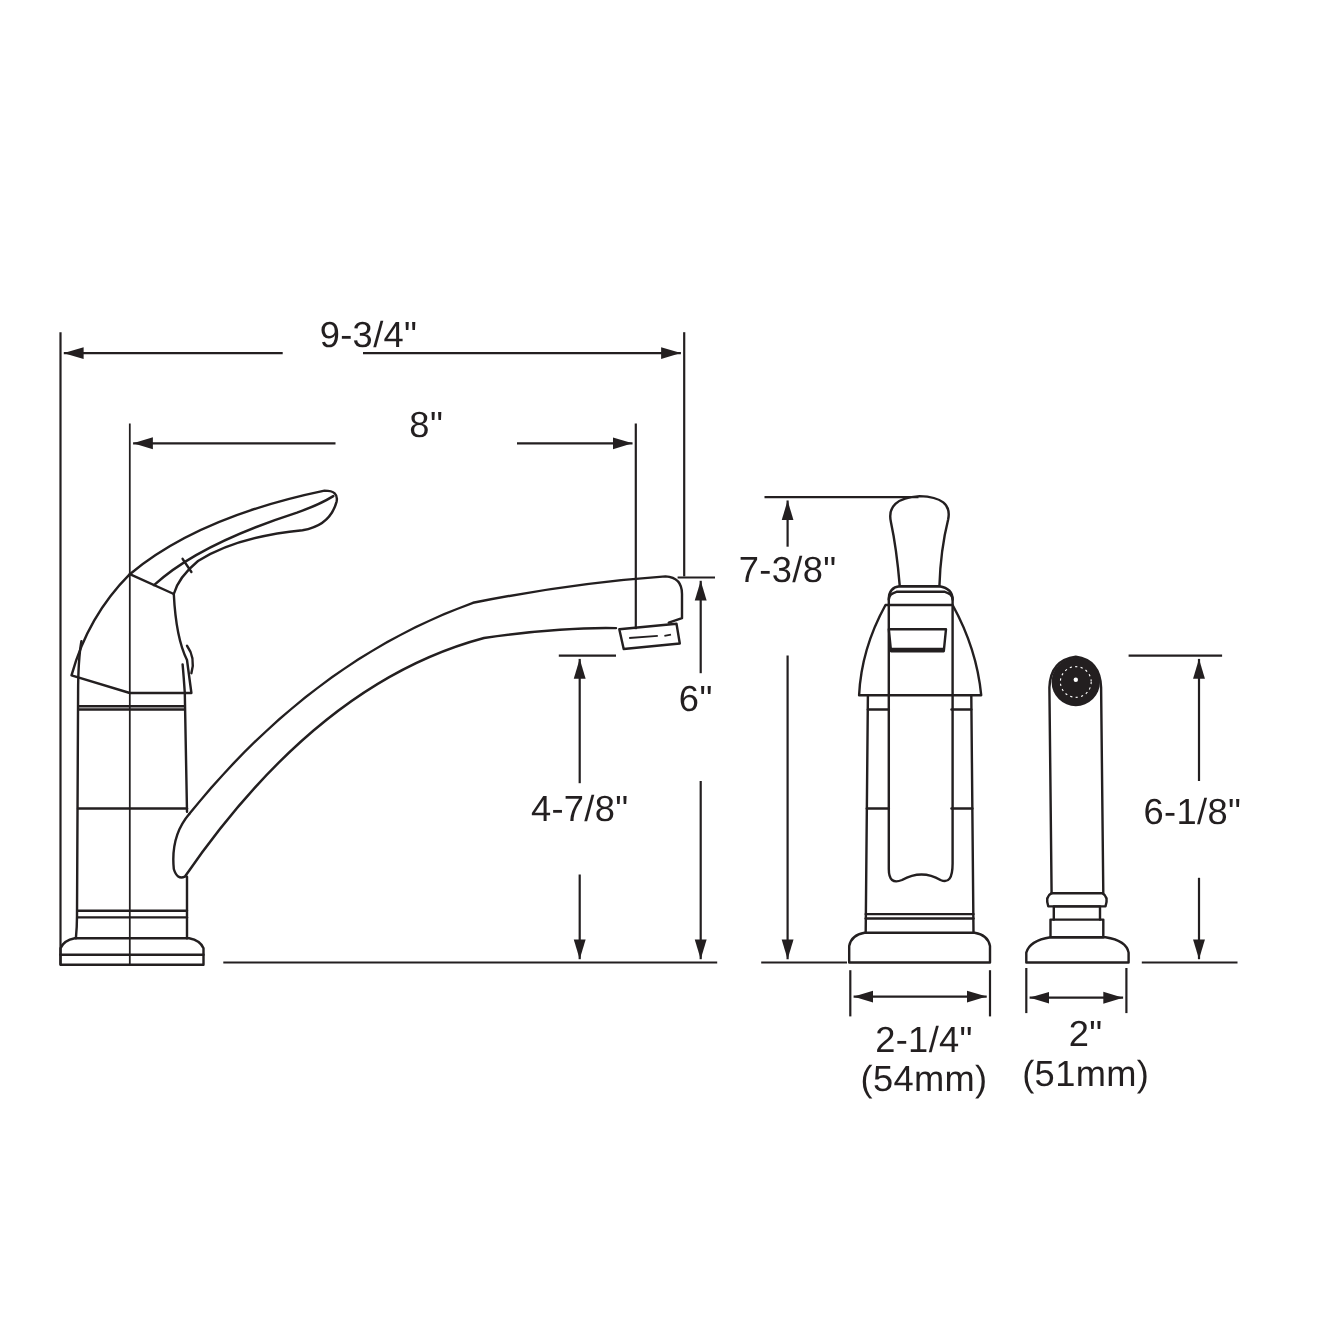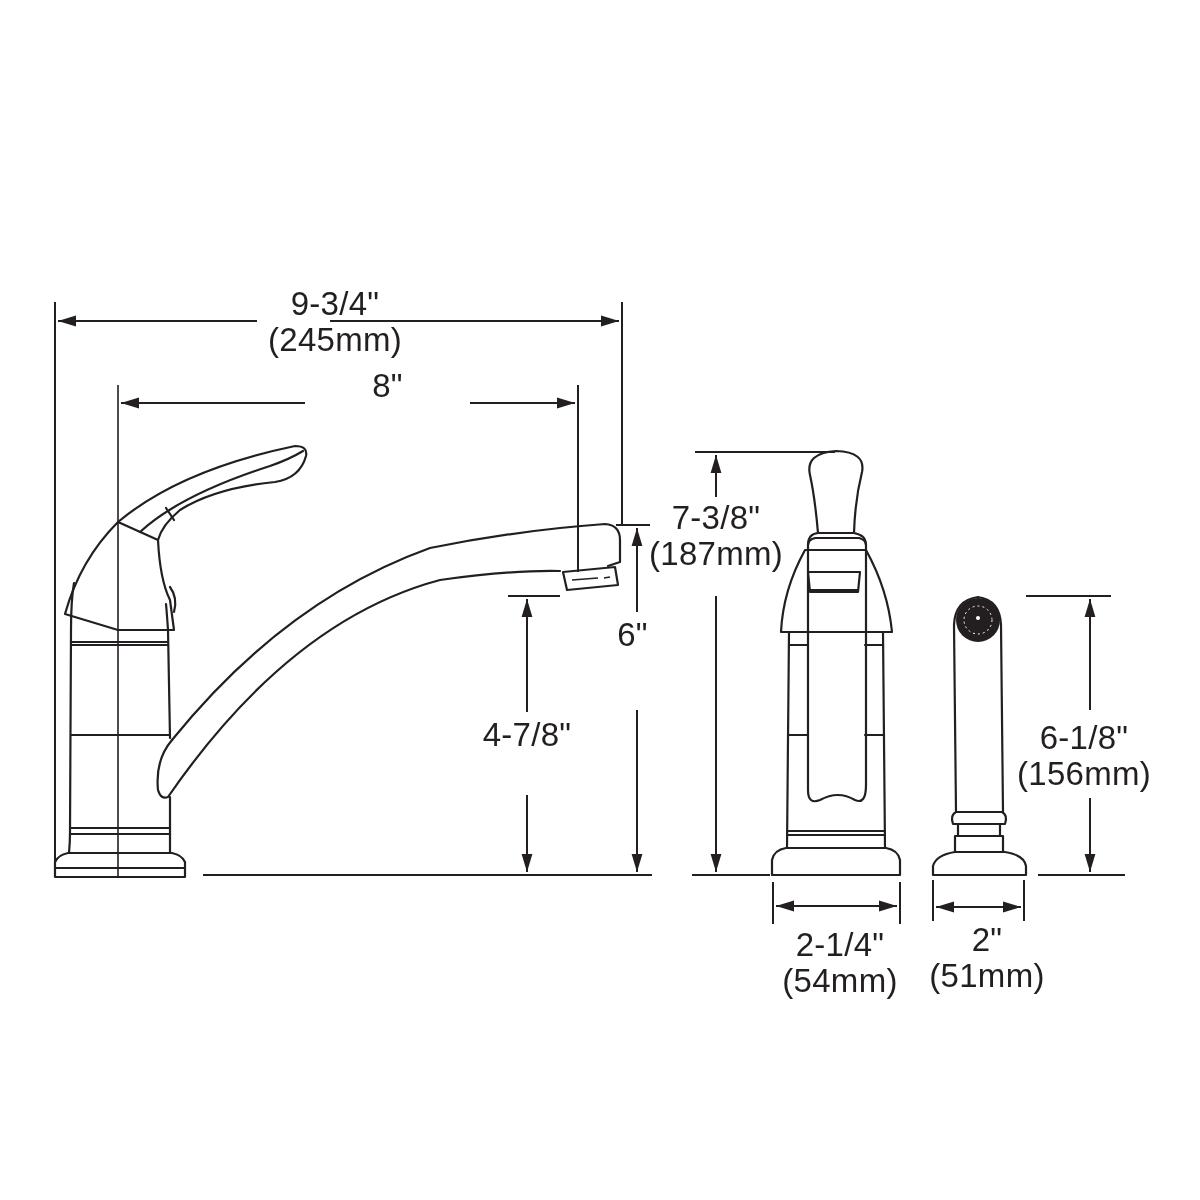--- a/index.html
+++ b/index.html
@@ -124,30 +124,28 @@
 
     <line class="dim" x1="1026" y1="596" x2="1111" y2="596"></line>
     <line class="dim" x1="1038" y1="875" x2="1125" y2="875"></line>
     <line class="dim" x1="1090" y1="599" x2="1090" y2="710" marker-start="url(#arr)"></line>
     <line class="dim" x1="1090" y1="798" x2="1090" y2="872" marker-end="url(#arr)"></line>
   </g>
 </svg>
 
 <div class="lbl" style="left:255px; top:286px; width:160px;">
   <span>9-3/4"</span>
-  <span>(245mm)</span>
 </div>
 
 <div class="lbl" style="left:305px; top:368px; width:165px;">
   <span>8"</span>
 </div>
 
 <div class="lbl" style="left:636px; top:500px; width:160px;">
   <span>7-3/8"</span>
-  <span>(187mm)</span>
 </div>
 
 <div class="lbl" style="left:550px; top:617px; width:165px;">
   <span>6"</span>
 </div>
 
 <div class="lbl" style="left:447px; top:717px; width:160px;">
   <span>4-7/8"</span>
 </div>
 
@@ -156,14 +154,13 @@
   <span>(54mm)</span>
 </div>
 
 <div class="lbl" style="left:912px; top:922px; width:150px;">
   <span>2"</span>
   <span>(51mm)</span>
 </div>
 
 <div class="lbl" style="left:1004px; top:720px; width:160px;">
   <span>6-1/8"</span>
-  <span>(156mm)</span>
 </div>
 
 </body></html>

